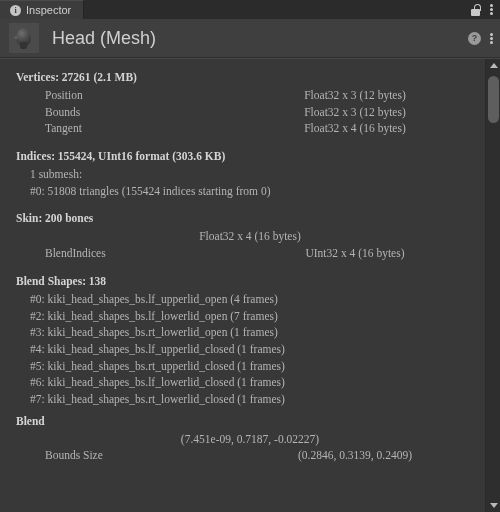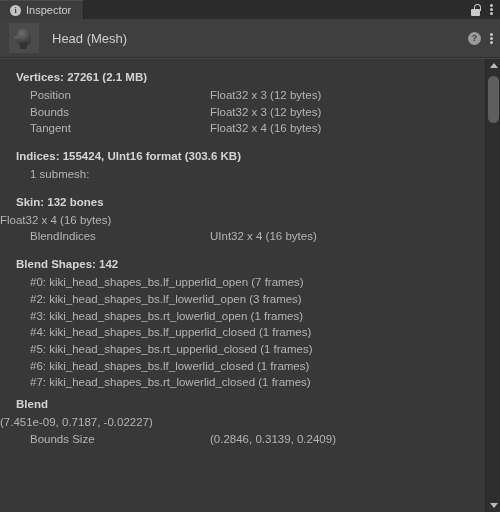--- a/index.html
+++ b/index.html
@@ -130,21 +130,21 @@
   }
   .thumb .nose {
     position: absolute;
     left: 5px; top: 13px;
     width: 4px; height: 3px;
     background: #5d5d5d;
     border-radius: 50%;
   }
   .obj-title {
     color: #cfcfcf;
-    font-size: 13px;
+    font-size: 18px;
     margin-left: 13px;
     flex: 1 1 auto;
   }
   .objheader-right {
     display: flex;
     align-items: center;
     gap: 9px;
   }
   .help-icon {
     width: 13px; height: 13px;
@@ -170,38 +170,40 @@
     left: 0; top: 0; right: 0; bottom: 0;
     padding-top: 9px;
     overflow: hidden;
   }
   .row {
     height: 16.7px;
     line-height: 16.7px;
     display: flex;
     font-size: 11.5px;
     white-space: nowrap;
+    font-family: Liberation Serif, serif;
   }
   .sec-head {
     color: #d4d4d4;
     font-weight: bold;
     padding-left: 16px;
     height: 19px;
     line-height: 19px;
   }
   .row .label {
     color: #b4b4b4;
-    padding-left: 30px;
+    padding-left: 45px;
     width: 210px;
     box-sizing: border-box;
     flex: 0 0 auto;
   }
   .row .value {
     color: #b4b4b4;
     flex: 1 1 auto;
+    text-align: center;
   }
   .row.wide .label {
     padding-left: 30px;
     width: auto;
   }
   .gap { height: 10px; }
   .gap-sm { height: 4px; }
 
   
   .scrollbar {
@@ -299,40 +301,43 @@
         <span class="label">Tangent</span>
         <span class="value">Float32 x 4 (16 bytes)</span>
       </div>
 
       <div class="gap"></div>
 
       <div class="row sec-head">Indices: 155424, UInt16 format (303.6 KB)</div>
       <div class="row wide">
         <span class="label">1 submesh:</span>
       </div>
+      <div class="row wide">
+        <span class="label">#0: 51808 triangles (155424 indices starting from 0)</span>
+      </div>
 
       <div class="gap"></div>
 
-      <div class="row sec-head">Skin: 132 bones</div>
+      <div class="row sec-head">Skin: 200 bones</div>
       <div class="row">
         <span class="value">Float32 x 4 (16 bytes)</span>
       </div>
       <div class="row">
         <span class="label">BlendIndices</span>
         <span class="value">UInt32 x 4 (16 bytes)</span>
       </div>
 
       <div class="gap"></div>
 
-      <div class="row sec-head">Blend Shapes: 142</div>
-      <div class="row wide">
-        <span class="label">#0: kiki_head_shapes_bs.lf_upperlid_open (7 frames)</span>
-      </div>
-      <div class="row wide">
-        <span class="label">#2: kiki_head_shapes_bs.lf_lowerlid_open (3 frames)</span>
+      <div class="row sec-head">Blend Shapes: 138</div>
+      <div class="row wide">
+        <span class="label">#0: kiki_head_shapes_bs.lf_upperlid_open (4 frames)</span>
+      </div>
+      <div class="row wide">
+        <span class="label">#2: kiki_head_shapes_bs.lf_lowerlid_open (7 frames)</span>
       </div>
       <div class="row wide">
         <span class="label">#3: kiki_head_shapes_bs.rt_lowerlid_open (1 frames)</span>
       </div>
       <div class="row wide">
         <span class="label">#4: kiki_head_shapes_bs.lf_upperlid_closed (1 frames)</span>
       </div>
       <div class="row wide">
         <span class="label">#5: kiki_head_shapes_bs.rt_upperlid_closed (1 frames)</span>
       </div>

